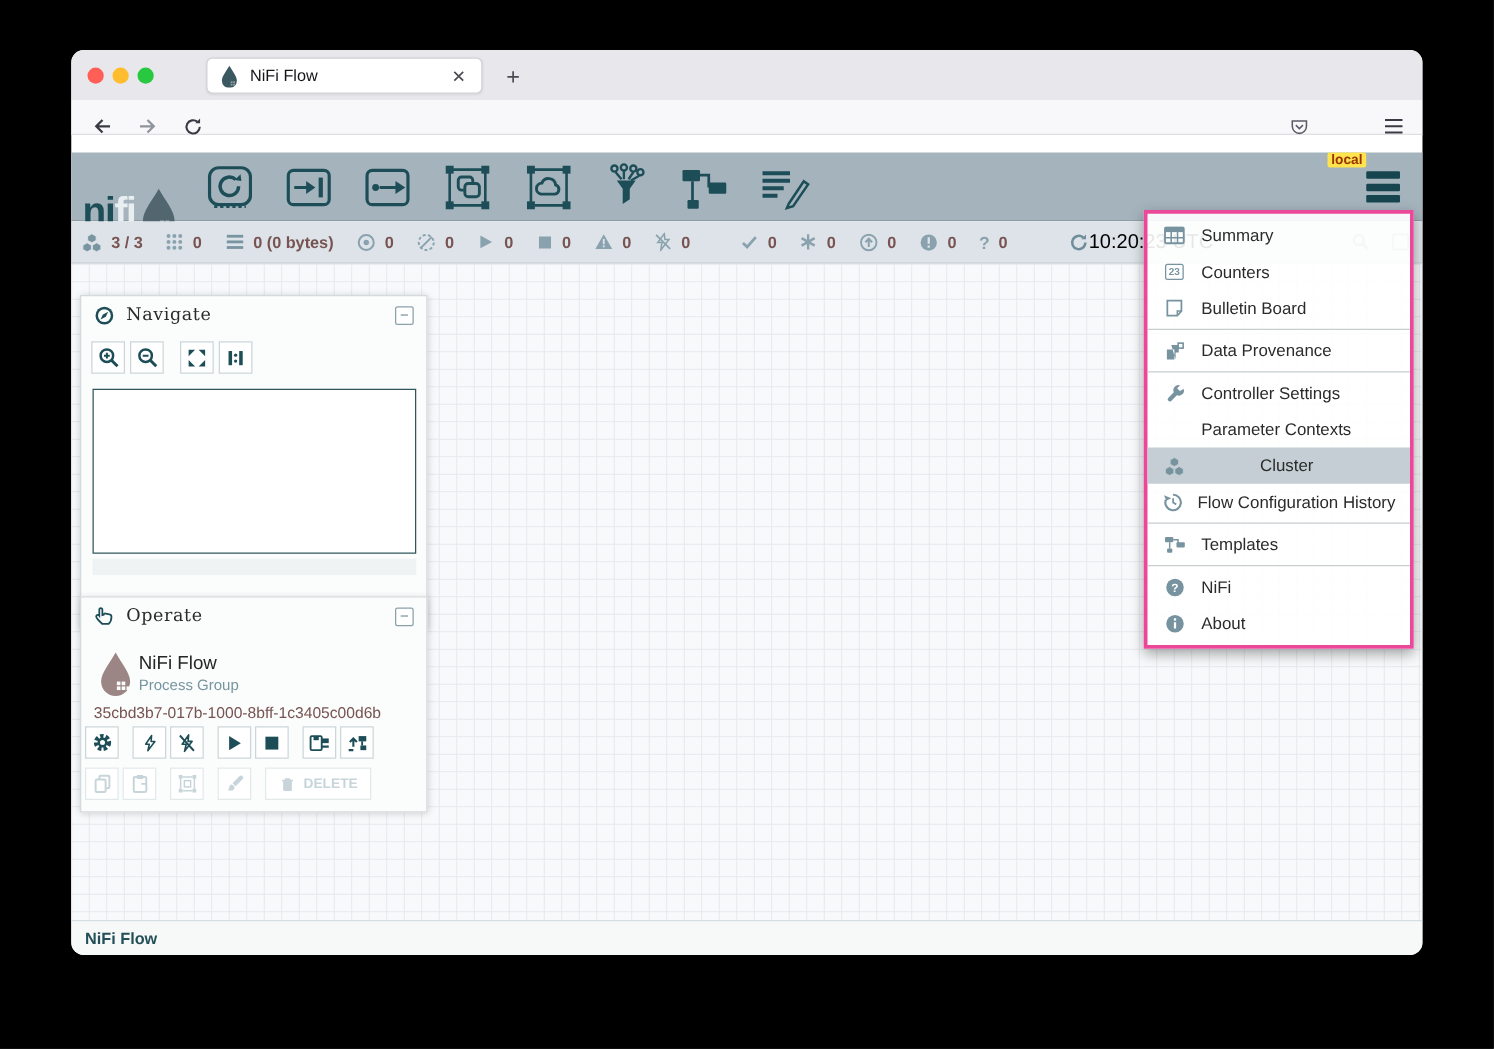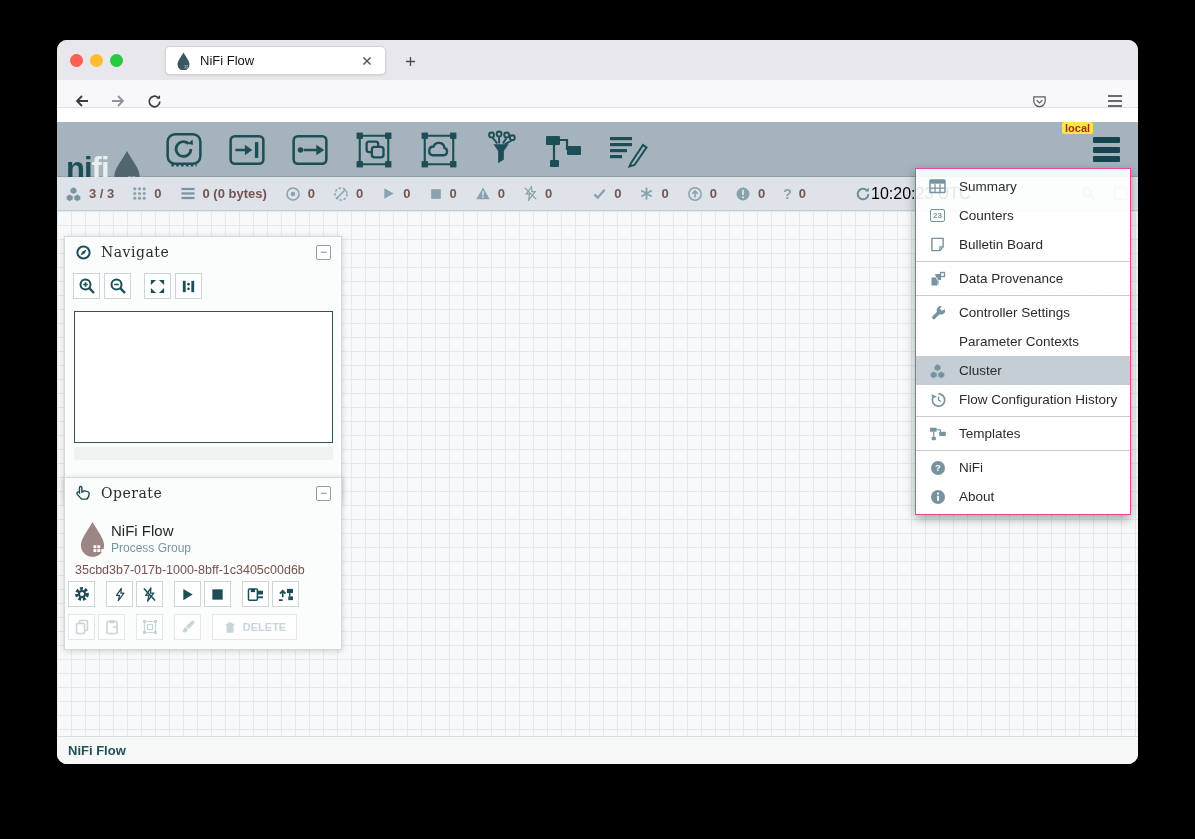--- a/index.html
+++ b/index.html
@@ -56,23 +56,23 @@
   .minimap { position:absolute; left:9px; top:74px; width:259px; height:132px; background:#fff; border:1px solid #30565c; cursor:pointer; }
   .mini-foot { position:absolute; left:9px; top:210px; width:259px; height:13px; background:#f0f3f4; }
   #operate { top:437px; height:173px; }
   .op-name { font-size:15px; color:#262626; }
   .op-type { font-size:12px; color:#7795a0; margin-top:2px; }
   .op-id { position:absolute; left:10px; top:85px; font-size:12.5px; color:#775351; white-space:nowrap; }
   .op-row { position:absolute; left:0; display:flex; }
   .del-btn { width:85px; height:26px; border:1px solid #e2e9eb; background:#fff; display:inline-flex; align-items:center; justify-content:center; gap:6px; color:#c7d5da; font-size:11px; font-weight:bold; }
 
   
-  .menu { position:absolute; left:858px; top:128px; width:216px; background:rgba(255,255,255,.9); border:1px solid #ec4899; box-shadow:0 4px 10px rgba(0,0,0,.35); z-index:50; padding:3px 0; }
+  .menu { position:absolute; left:858px; top:128px; width:216px; background:rgba(255,255,255,.9); border:3px solid #ec4899; box-shadow:0 4px 10px rgba(0,0,0,.35); z-index:50; padding:3px 0; }
   .mi { height:29px; display:flex; align-items:center; padding:0 12px; cursor:pointer; }
-  .mi.sel { background:#c4ced4; }
+  .mi.sel { background:#c4ced4;gap:47px; }
   .mi .ic { width:19px; display:flex; justify-content:center; }
   .mi .lbl { font-size:13.5px; color:#2b2b2b; margin-left:12px; white-space:nowrap; }
   .msep { border-top:1px solid #c8cdd0; margin:2px 0; }
   .ctr-ic { width:15px; height:13px; border:1px solid #7793a0; border-radius:2px; font-size:8px; font-weight:bold; color:#7793a0; text-align:center; line-height:11px; }
 </style>
 </head>
 <body>
 
 <div class="window">
 

